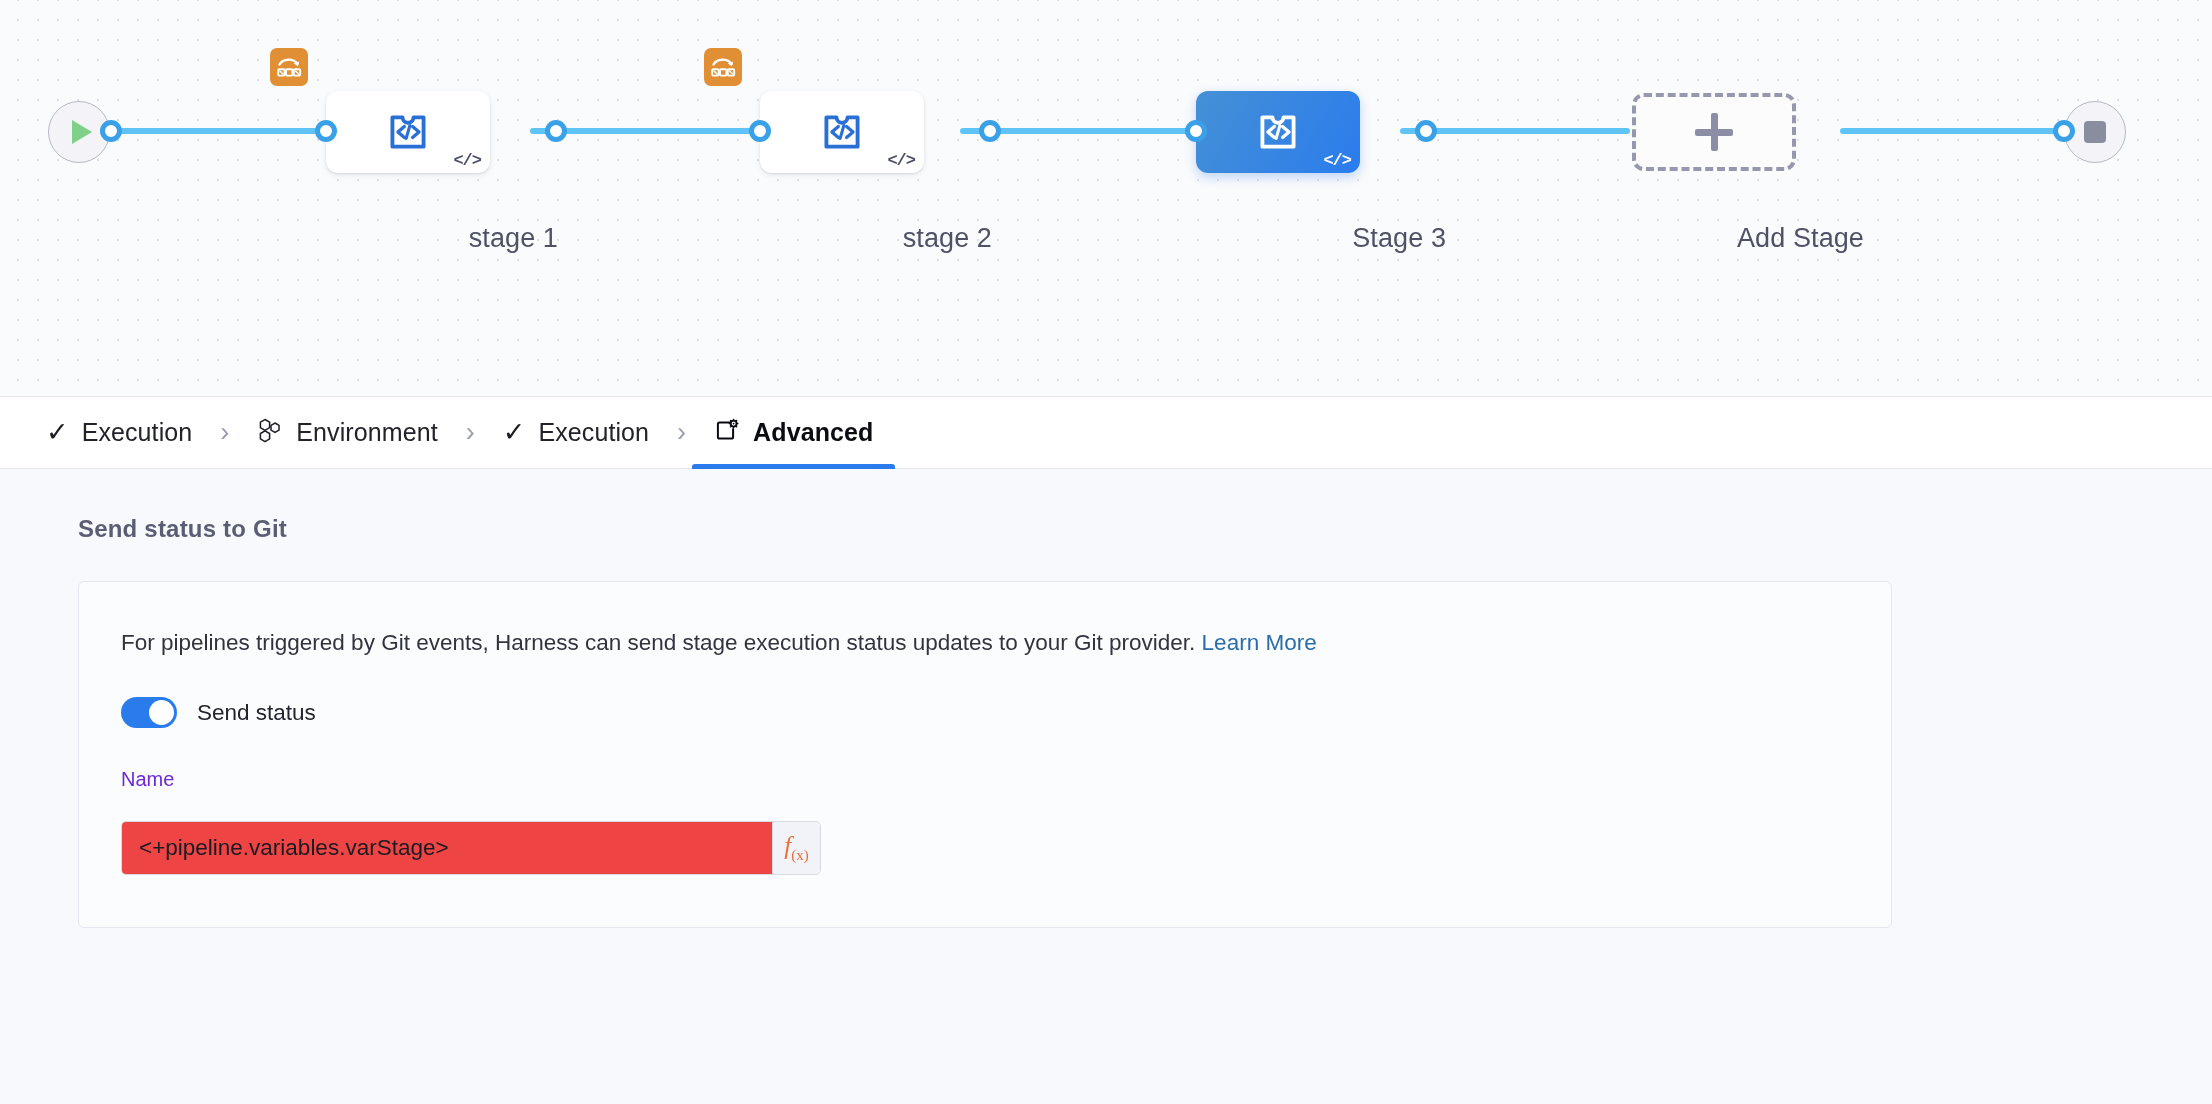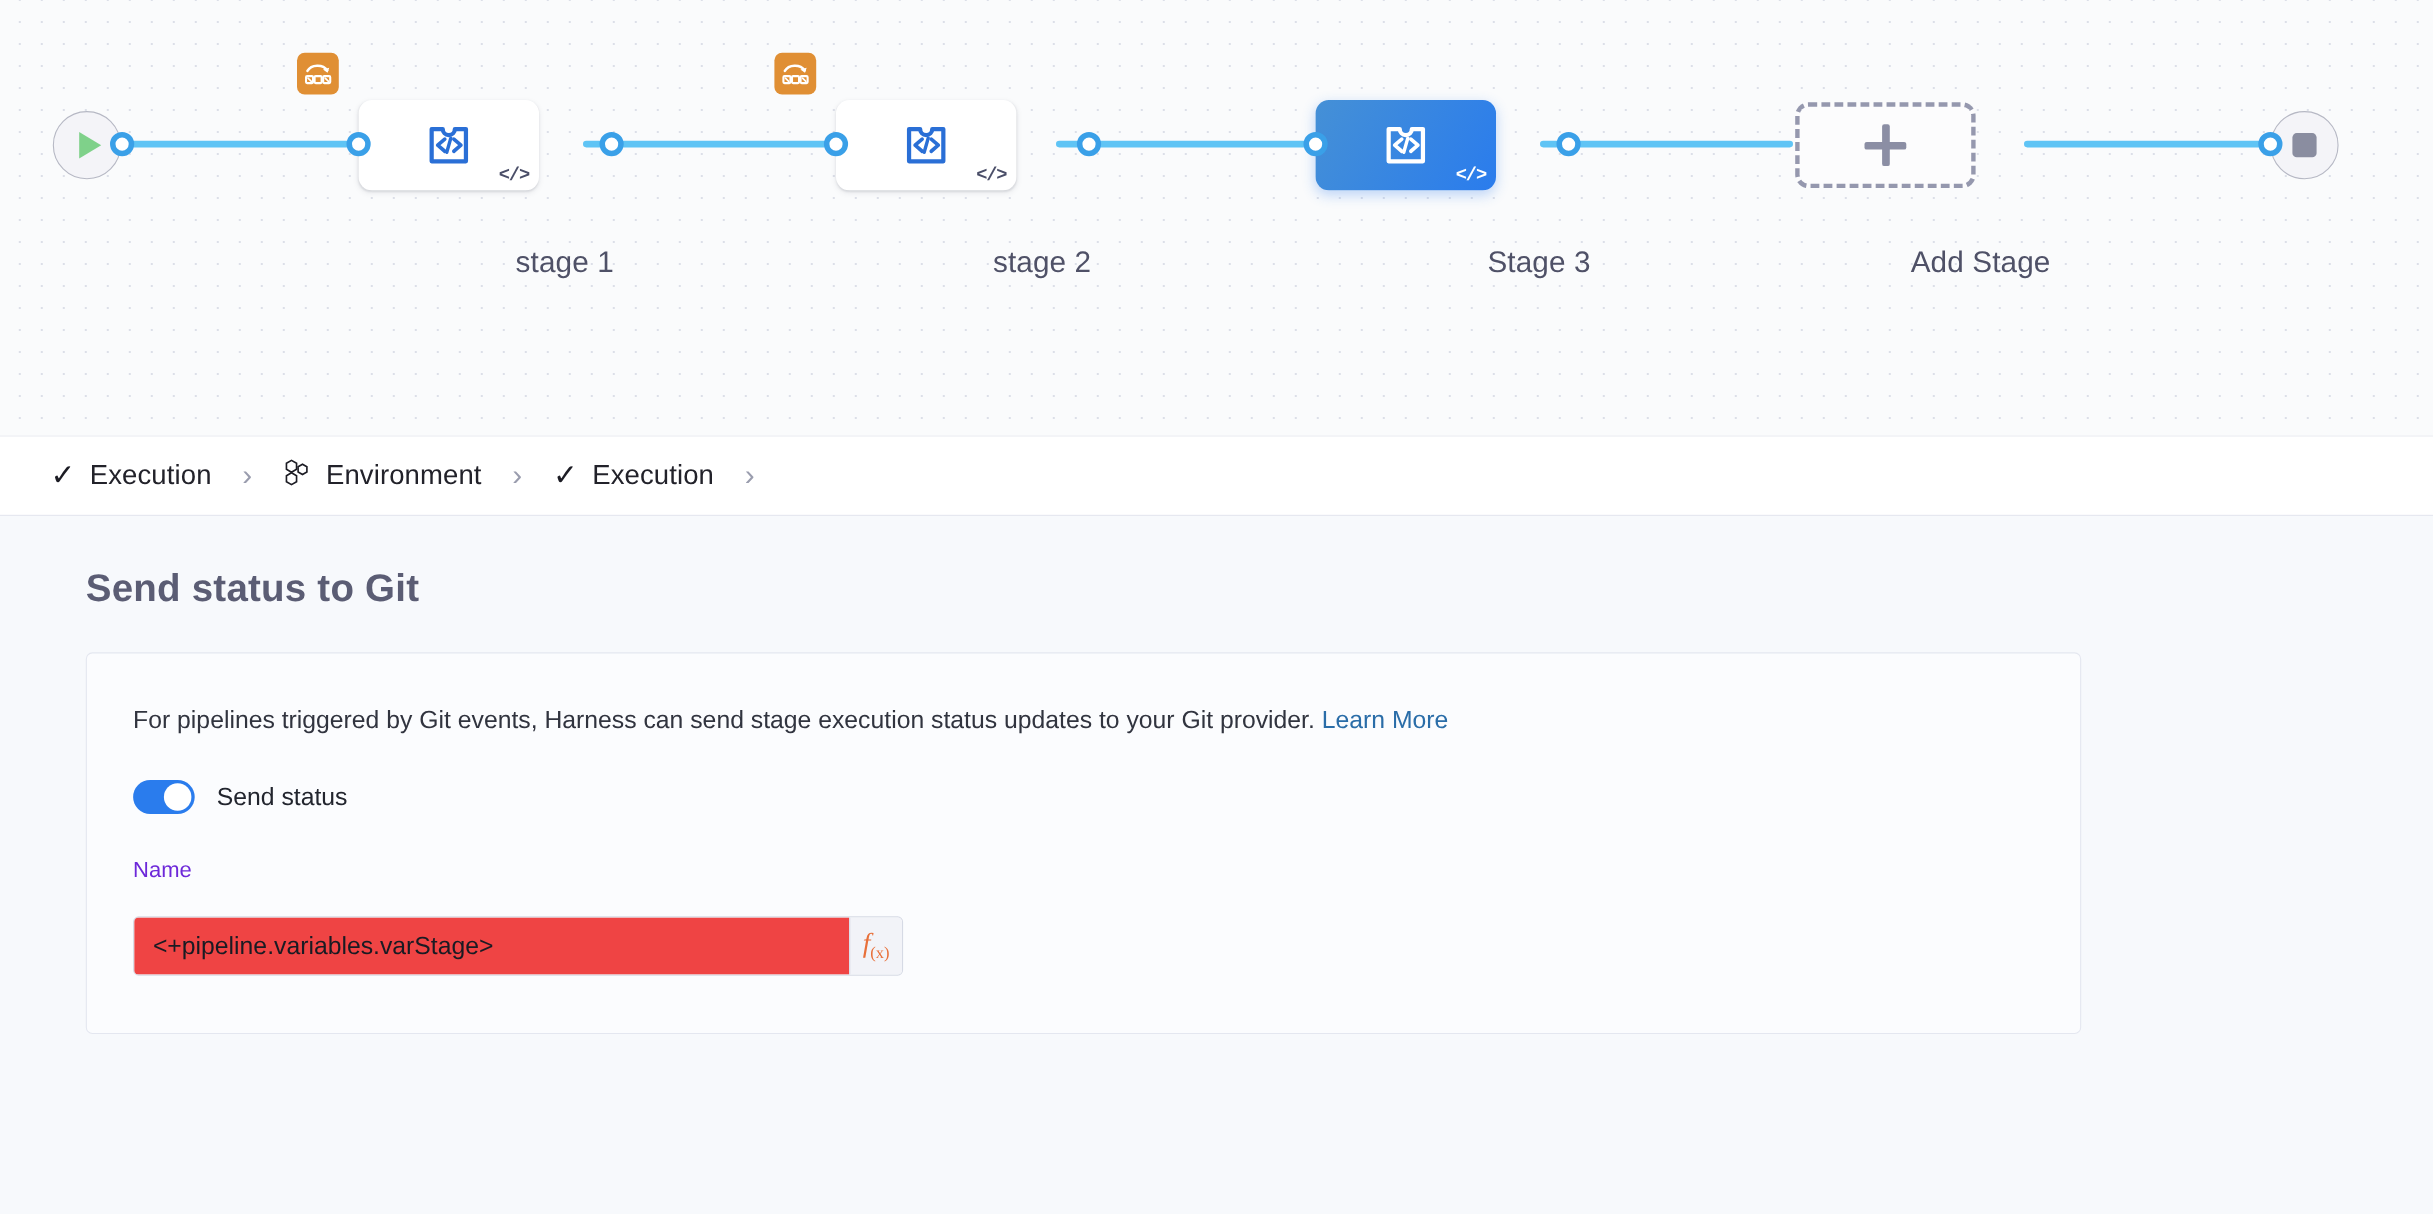--- a/index.html
+++ b/index.html
@@ -184,21 +184,21 @@
     font-weight: 300;
   }
 
   
   .panel {
     background: #f7f9fc;
     height: 635px;
     padding: 46px 78px 0 78px;
   }
   .section-title {
-    font-size: 35px;
+    font-size: 24px;
     font-weight: 700;
     color: #5b5d74;
     margin: 0 0 38px 0;
     letter-spacing: 0.2px;
   }
   .card {
     background: #fbfcfe;
     border: 1px solid #e4e7f0;
     border-radius: 6px;
     padding: 46px 42px 52px 42px;
@@ -387,20 +387,32 @@
     <span class="tab-label">Environment</span>
   </div>
   <div class="tab-sep">›</div>
 
   <div class="tab">
     <span class="tab-check">✓</span>
     <span class="tab-label">Execution</span>
   </div>
   <div class="tab-sep">›</div>
 
+  <div class="tab active">
+    <span>
+      <svg width="26" height="26" viewBox="0 0 26 26">
+        <path d="M16.5 4.5 H5.5 a1.6 1.6 0 0 0 -1.6 1.6 V19 a1.6 1.6 0 0 0 1.6 1.6 H17.5 a1.6 1.6 0 0 0 1.6 -1.6 V11" fill="none" stroke="#0b0b12" stroke-width="2.0" stroke-linecap="round" stroke-linejoin="round"></path>
+        <circle cx="19.6" cy="5.6" r="3.0" fill="none" stroke="#0b0b12" stroke-width="1.9"></circle>
+        <circle cx="19.6" cy="5.6" r="0.9" fill="#0b0b12"></circle>
+        <path d="M19.6 1.4 v1.1 M19.6 8.7 v1.1 M15.4 5.6 h1.1 M22.7 5.6 h1.1
+                 M16.6 2.6 l0.8 0.8 M21.8 7.8 l0.8 0.8 M22.6 2.6 l-0.8 0.8 M17.4 7.8 l-0.8 0.8" stroke="#0b0b12" stroke-width="1.5" stroke-linecap="round"></path>
+      </svg>
+    </span>
+    <span class="tab-label">Advanced</span>
+  </div>
 </div>
 
 <div class="panel">
   <h2 class="section-title">Send status to Git</h2>
 
   <div class="card">
     <p class="help-text">
       <span>For pipelines triggered by Git events, Harness can send stage execution status updates to your Git provider.</span>
       <a class="link">Learn More</a>
     </p>

